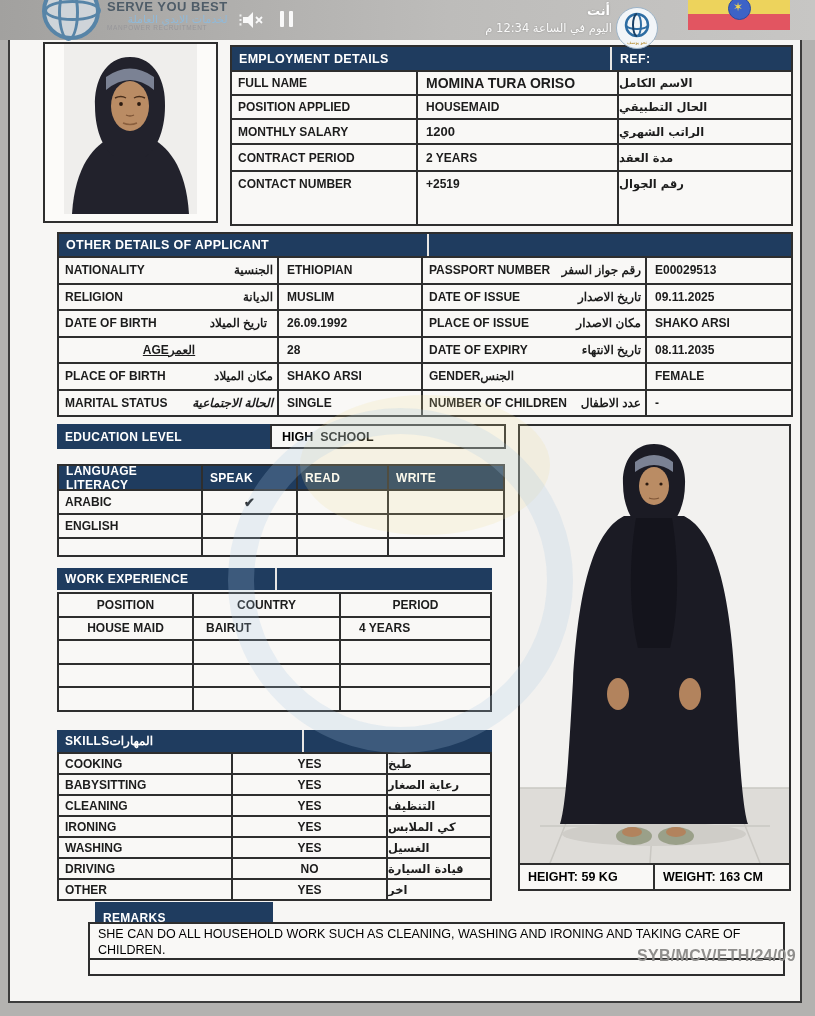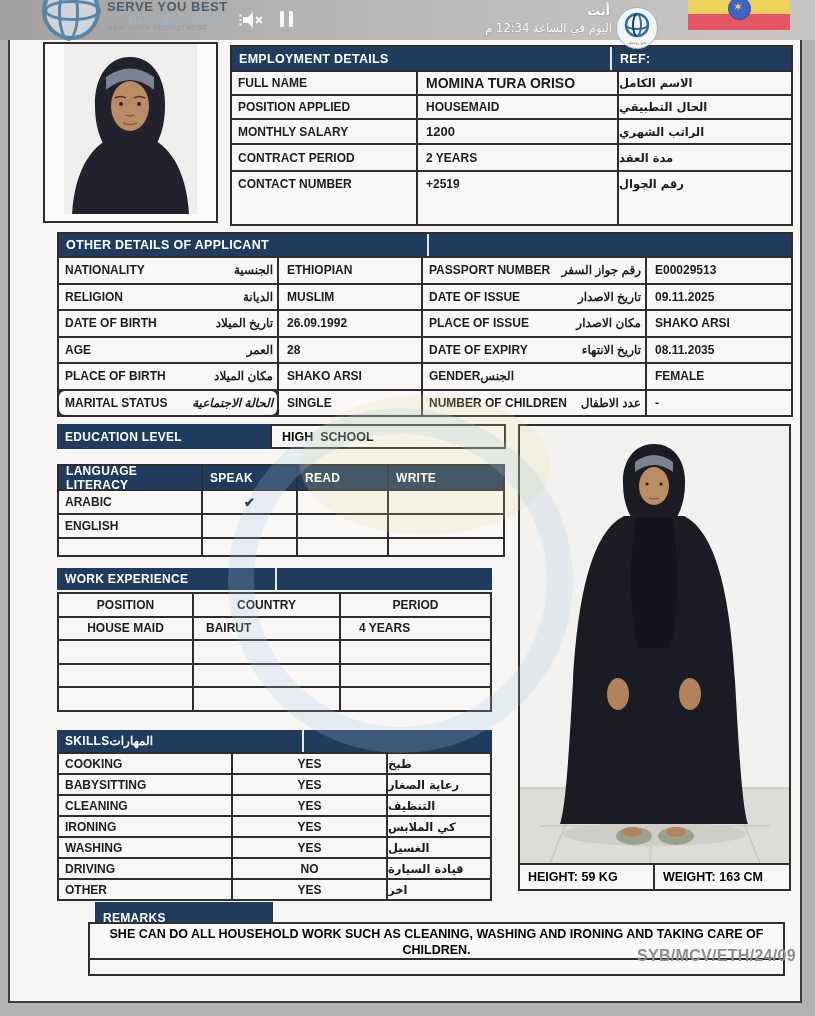--- a/index.html
+++ b/index.html
@@ -70,22 +70,22 @@
   .photo-panel { position:absolute; left:518px; top:424px; width:273px; height:467px;
     border:2px solid #2e2e2e; background:#f4f3f1; z-index:4; }
   .photo-area { position:absolute; left:0; top:0; width:269px; height:437px; overflow:hidden; }
   .pp-row { position:absolute; left:0; bottom:0; width:269px; height:26px; border-top:2px solid #2e2e2e; display:flex; }
   .pp-cell { flex:0 0 133px; display:flex; align-items:center; padding-left:8px;
     font-size:12.5px; font-weight:bold; background:#f9f8f6; }
   .pp-cell + .pp-cell { flex:1; border-left:2px solid #2e2e2e; }
   .remarks-bar { left:95px; top:902px; width:178px; height:32px; }
   .remarks-box { position:absolute; left:88px; top:922px; width:697px; height:54px;
     border:2px solid #2e2e2e; background:#f9f8f6; z-index:4; }
-  .remarks-text { height:36px; padding:2px 8px 0 8px; font-size:12.5px; font-weight:bold;
-    line-height:1.3; border-bottom:2px solid #2e2e2e;text-align:center; }
+  .remarks-text { height:36px; padding:2px 8px 0 8px; font-size:12.5px; font-weight:normal;
+    line-height:1.3; border-bottom:2px solid #2e2e2e; }
   .ref-code { position:absolute; left:637px; top:947px; font-size:16px; color:#8f8e8c;
     font-weight:bold; letter-spacing:.3px; z-index:7; }
 </style>
 </head>
 <body>
 
 <div class="screen">
 
   <div class="page"></div>
 
@@ -190,30 +190,30 @@
       </div>
     <div class="c val">MUSLIM</div>
     <div class="c lbl" style="justify-content:space-between;">
         <span>DATE OF ISSUE</span>
         <span class="ar" style="padding-right:4px;">تاريخ الاصدار</span>
       </div>
     <div class="c val">09.11.2025</div>
 
     <div class="c lbl" style="justify-content:space-between;">
         <span>DATE OF BIRTH</span>
-        <span class="ar" style="padding-right:4px;">تاريخ الميلاد</span>
+        <span class="ar" style="padding-right:10px;">تاريخ الميلاد</span>
       </div>
     <div class="c val">26.09.1992</div>
     <div class="c lbl" style="justify-content:space-between;">
         <span>PLACE OF ISSUE</span>
         <span class="ar" style="padding-right:4px;">مكان الاصدار</span>
       </div>
     <div class="c val">SHAKO ARSI</div>
 
-    <div class="c lbl" style="justify-content:space-between;">
+    <div class="c lbl" style="justify-content:center;text-decoration:underline;">
         <span>AGE</span>
         <span class="ar" style="padding-right:4px;">العمر</span>
       </div>
     <div class="c val">28</div>
     <div class="c lbl" style="justify-content:space-between;">
         <span>DATE OF EXPIRY</span>
         <span class="ar" style="padding-right:4px;">تاريخ الانتهاء</span>
       </div>
     <div class="c val">08.11.2035</div>
 
@@ -221,21 +221,21 @@
         <span>PLACE OF BIRTH</span>
         <span class="ar" style="padding-right:4px;">مكان الميلاد</span>
       </div>
     <div class="c val">SHAKO ARSI</div>
     <div class="c lbl" style="justify-content:flex-start;">
         <span>GENDER</span>
         <span class="ar" style="padding-right:4px;">الجنس</span>
       </div>
     <div class="c val">FEMALE</div>
 
-    <div class="c lbl" style="justify-content:space-between;border-radius:6px;">
+    <div class="c lbl" style="justify-content:space-between;">
         <span>MARITAL STATUS</span>
         <span class="ar" style="padding-right:4px;font-style:italic;">الحالة الاجتماعية</span>
       </div>
     <div class="c val">SINGLE</div>
     <div class="c lbl" style="justify-content:space-between;">
         <span>NUMBER OF CHILDREN</span>
         <span class="ar" style="padding-right:4px;">عدد الاطفال</span>
       </div>
     <div class="c val">-</div>
   </div>

